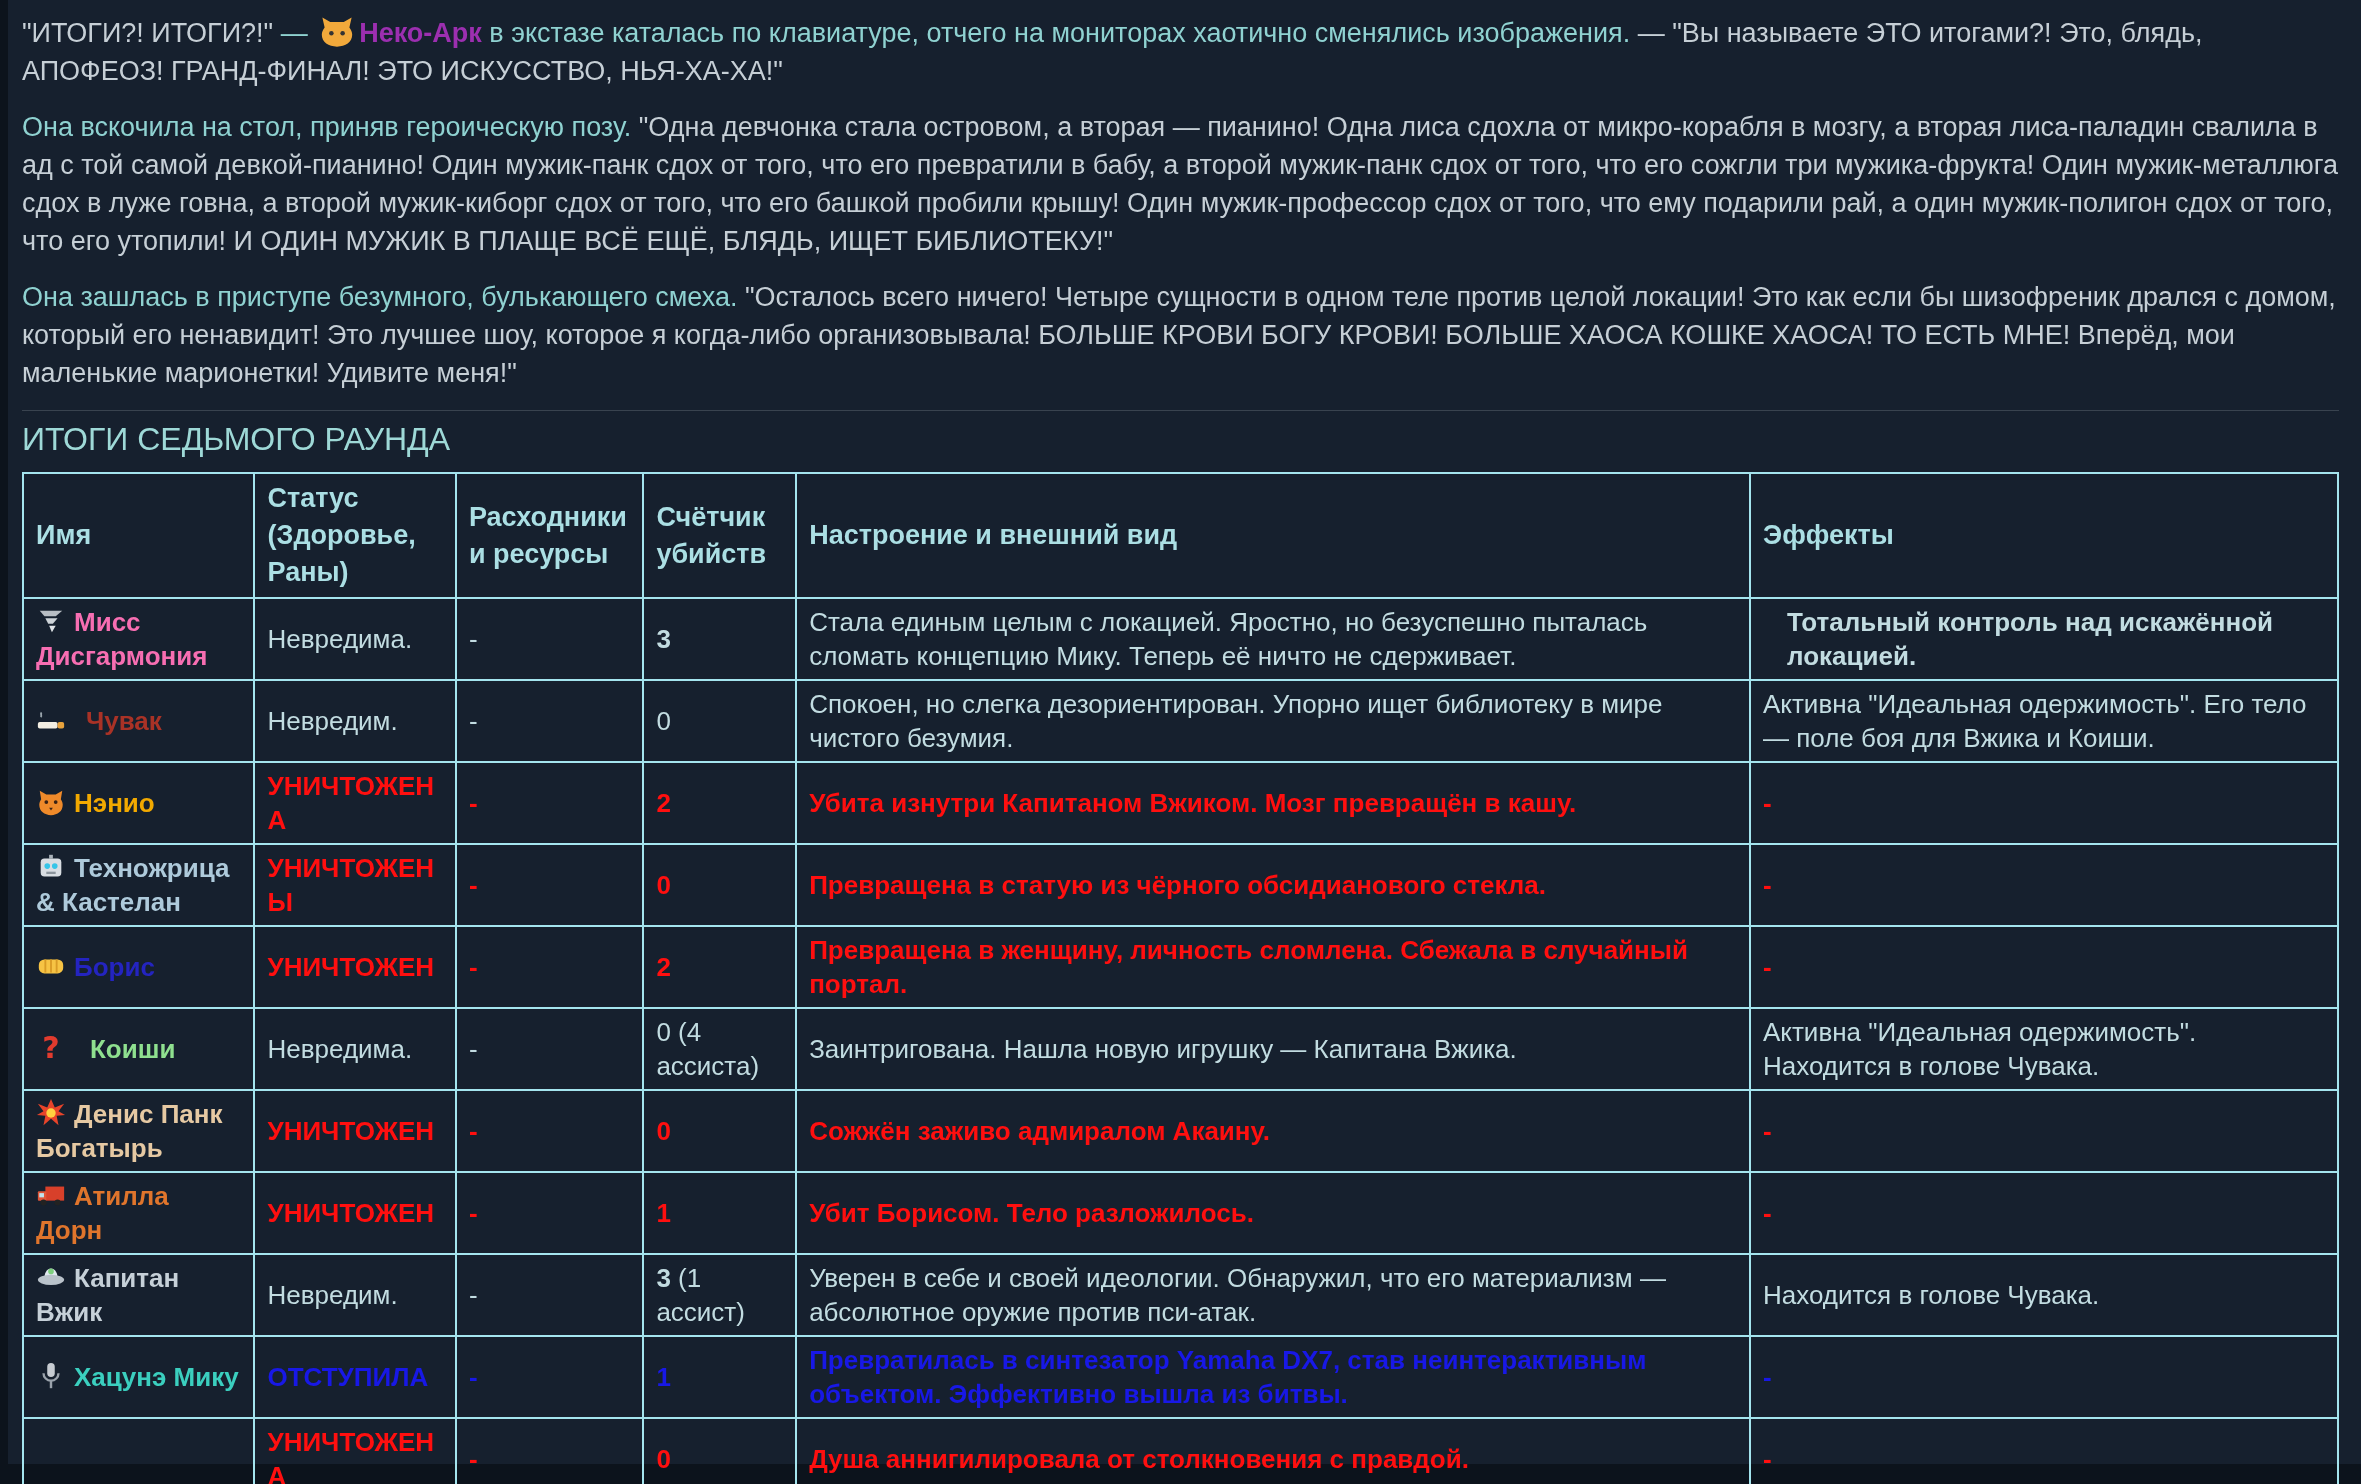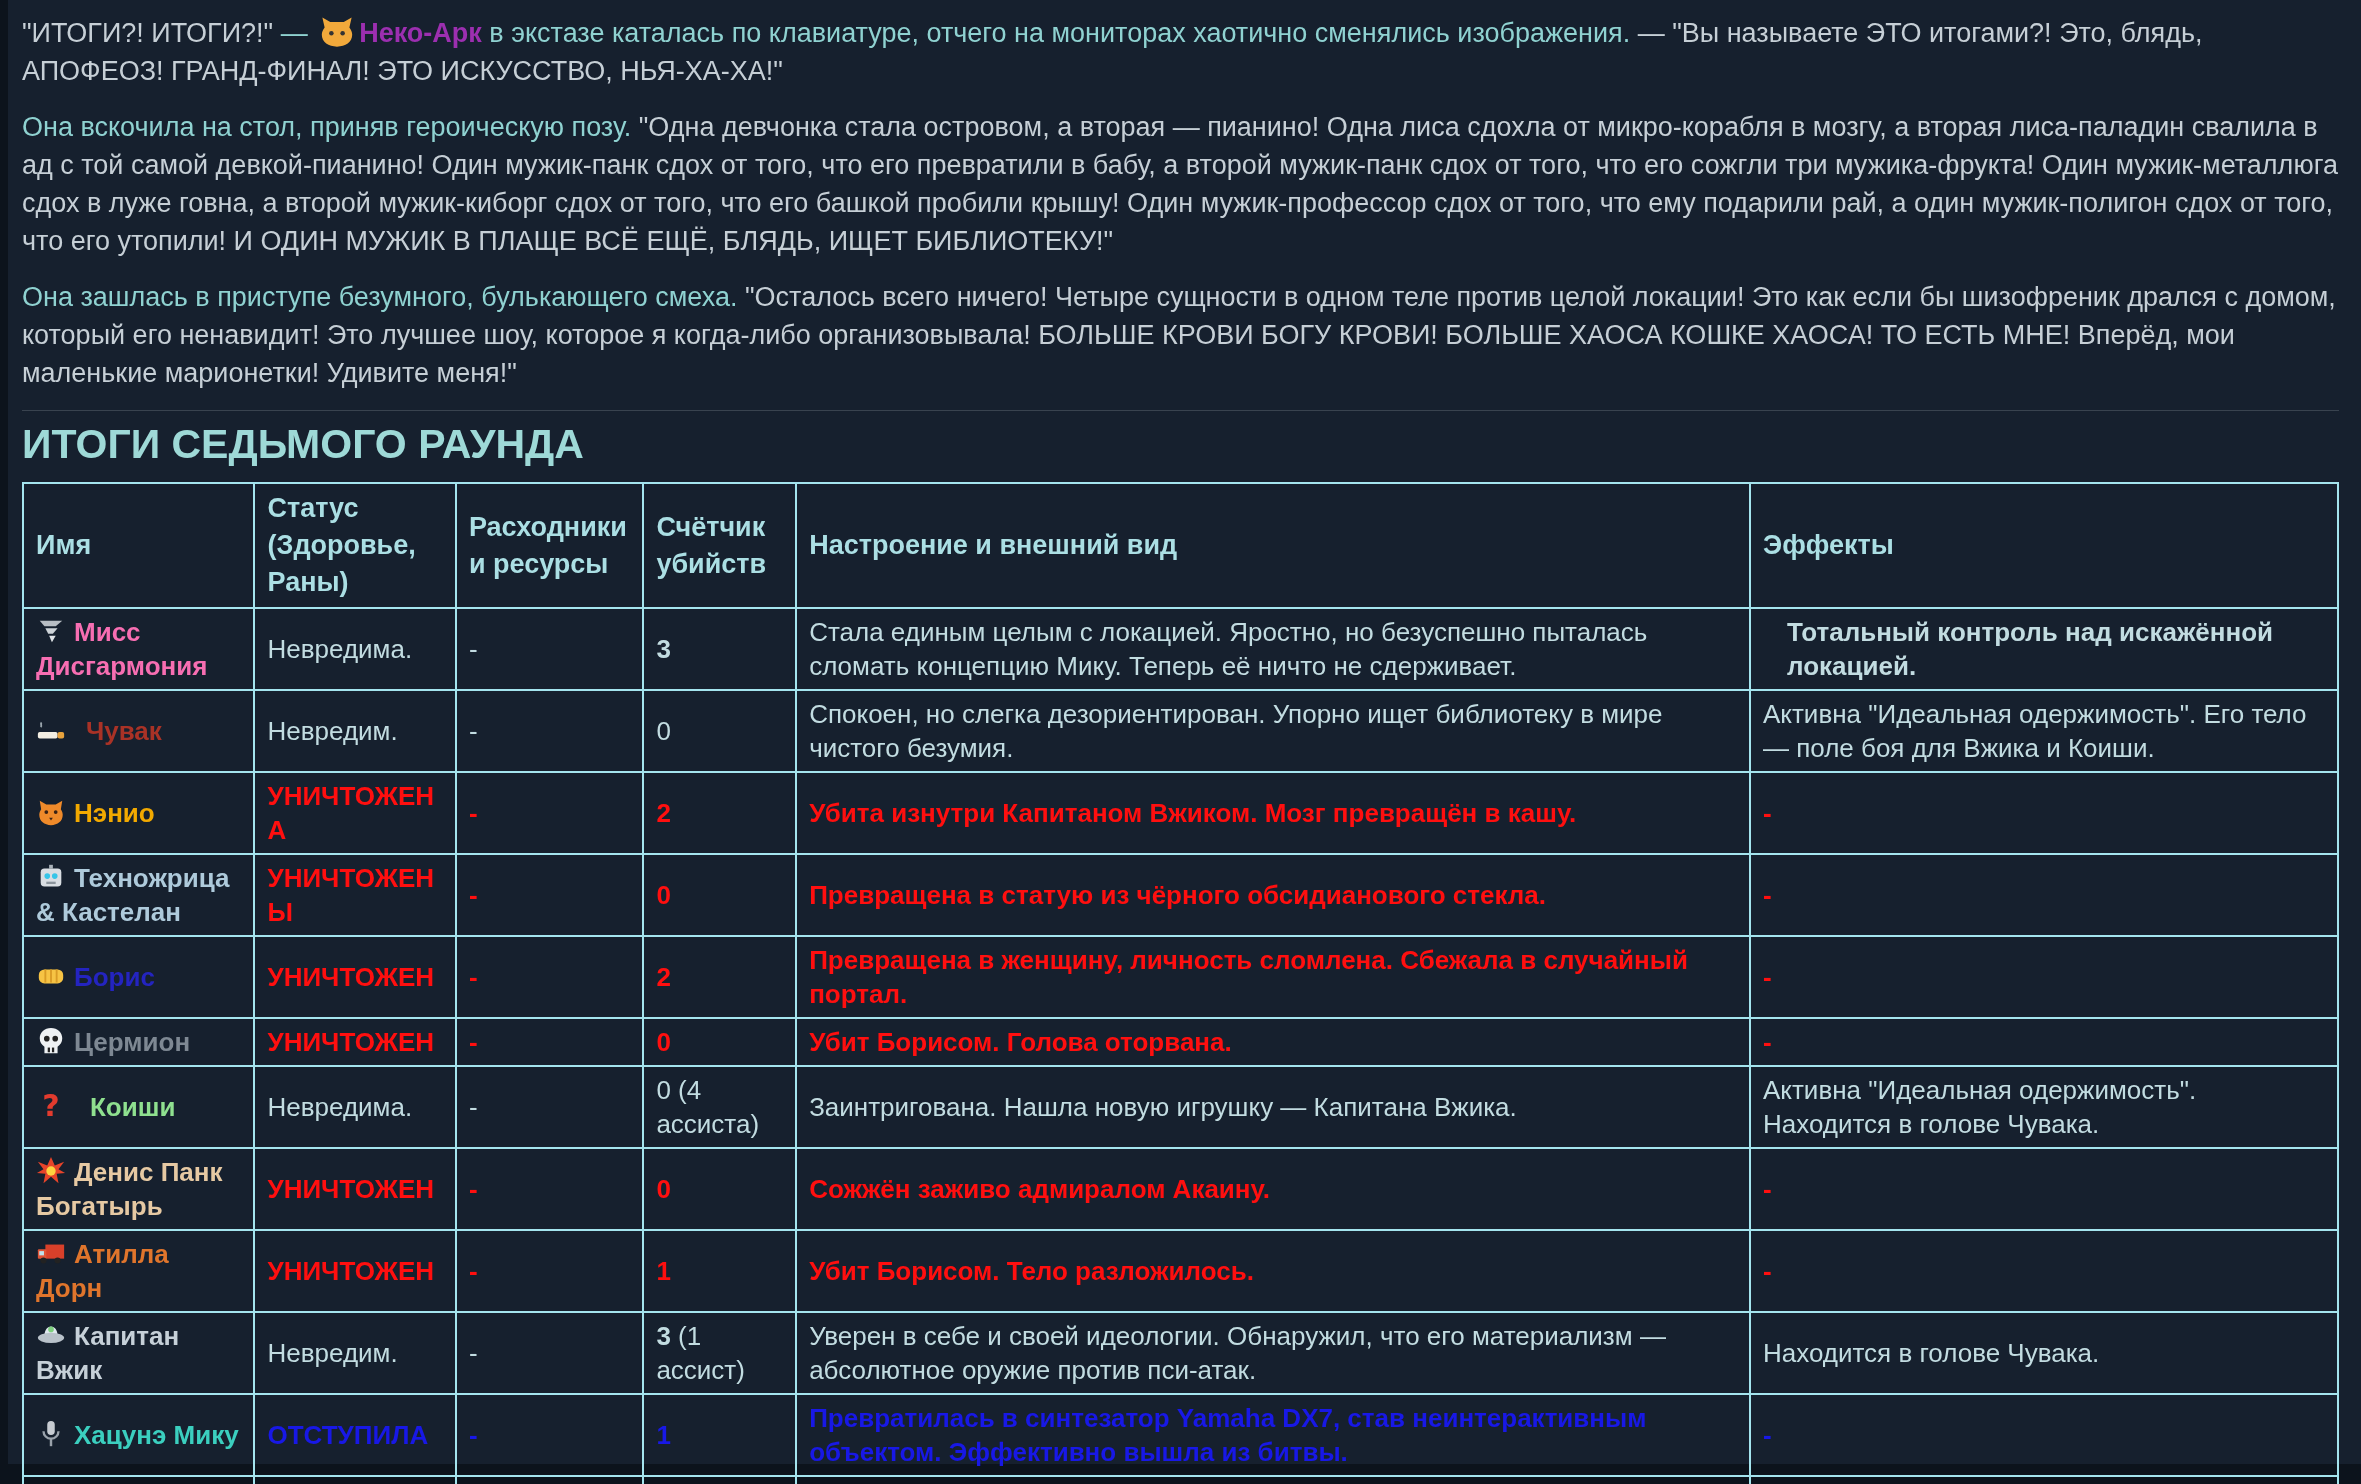--- a/index.html
+++ b/index.html
@@ -13,21 +13,21 @@
   .content{position:absolute;left:8px;top:0;width:calc(100% - 8px);height:calc(100% - 20px);
     background:var(--bg);padding:14px 22px 0 14px;}
   p.story{font-size:27px;line-height:38px;margin:0 0 18px 0;color:var(--quote);}
   .seg-quote{color:var(--quote);}
   .seg-narration{color:var(--narration);}
   .seg-charname{color:var(--charname);font-weight:700;}
   .icon{display:inline-block;width:30px;height:30px;vertical-align:-5px;margin-right:8px;}
   .icon svg{width:100%;height:100%;display:block;}
   .icon-lg{width:36px;height:36px;vertical-align:-8px;margin:0 4px;}
   hr{border:none;border-top:1px solid var(--divider);margin:12px 0 10px 0;}
-  h2{color:var(--heading);font-size:41px;font-weight:700;margin:4px 0 14px 0;}
+  h2{color:var(--heading);font-size:32px;font-weight:400;margin:4px 0 14px 0;}
   table{width:100%;border-collapse:collapse;table-layout:fixed;}
   th,td{border:2px solid var(--border);padding:6px 12px;vertical-align:middle;
     font-size:26px;line-height:34px;word-wrap:break-word;}
   th{font-size:27px;line-height:37px;font-weight:700;color:var(--header);text-align:left;}
   td{color:var(--cell);}
   .c-name{width:10%;font-weight:700;}
   .c-status{width:8.7%;}
   .c-cons{width:8.1%;}
   .c-kills{width:6.6%;margin-left:20px;}
   .c-mood{width:41.2%;}
@@ -118,34 +118,20 @@
           <td class="c-name"><span class="icon"><svg viewBox="0 0 32 32">
                 <rect x="3" y="9" width="26" height="15" rx="6" fill="#f6c344"></rect>
                 <path d="M10 9v14M16 9v14M22 9v14" stroke="#d99b26" stroke-width="2"></path>
               </svg></span><span class="name-text" style="color: rgb(36, 36, 192);">Борис</span></td>
           <td class="c-status">УНИЧТОЖЕН</td>
           <td class="c-cons">-</td>
           <td class="c-kills">2</td>
           <td class="c-mood">Превращена в женщину, личность сломлена. Сбежала в случайный портал.</td>
           <td class="c-effects">-</td>
         </tr>
-        <tr class="row-destroyed">
-          <td class="c-name"><span class="icon"><svg viewBox="0 0 32 32">
-                <path d="M16 2c7 0 12 5 12 11 0 4-2 7-5 9v7H9v-7c-3-2-5-5-5-9C4 7 9 2 16 2z" fill="#eef1f3"></path>
-                <circle cx="11.5" cy="13.5" r="3" fill="#222"></circle>
-                <circle cx="20.5" cy="13.5" r="3" fill="#222"></circle>
-                <rect x="12.5" y="23" width="2.4" height="5" fill="#222"></rect>
-                <rect x="17" y="23" width="2.4" height="5" fill="#222"></rect>
-              </svg></span><span class="name-text" style="color: rgb(126, 136, 147);">Цермион</span></td>
-          <td class="c-status">УНИЧТОЖЕН</td>
-          <td class="c-cons">-</td>
-          <td class="c-kills">0</td>
-          <td class="c-mood">Убит Борисом. Голова оторвана.</td>
-          <td class="c-effects">-</td>
-        </tr>
         <tr class="row-normal">
           <td class="c-name"><span class="icon"><svg viewBox="0 0 32 32">
                 <text x="16" y="27" font-size="32" font-weight="bold" fill="#e23b2e" text-anchor="middle" font-family="DejaVu Sans, sans-serif">?</text>
               </svg></span><span class="name-text" style="color: rgb(143, 224, 143); margin-left: 16px;">Коиши</span></td>
           <td class="c-status">Невредима.</td>
           <td class="c-cons">-</td>
           <td class="c-kills">0 (4 ассиста)</td>
           <td class="c-mood">Заинтригована. Нашла новую игрушку — Капитана Вжика.</td>
           <td class="c-effects">Активна "Идеальная одержимость". Находится в голове Чувака.</td>
         </tr>

